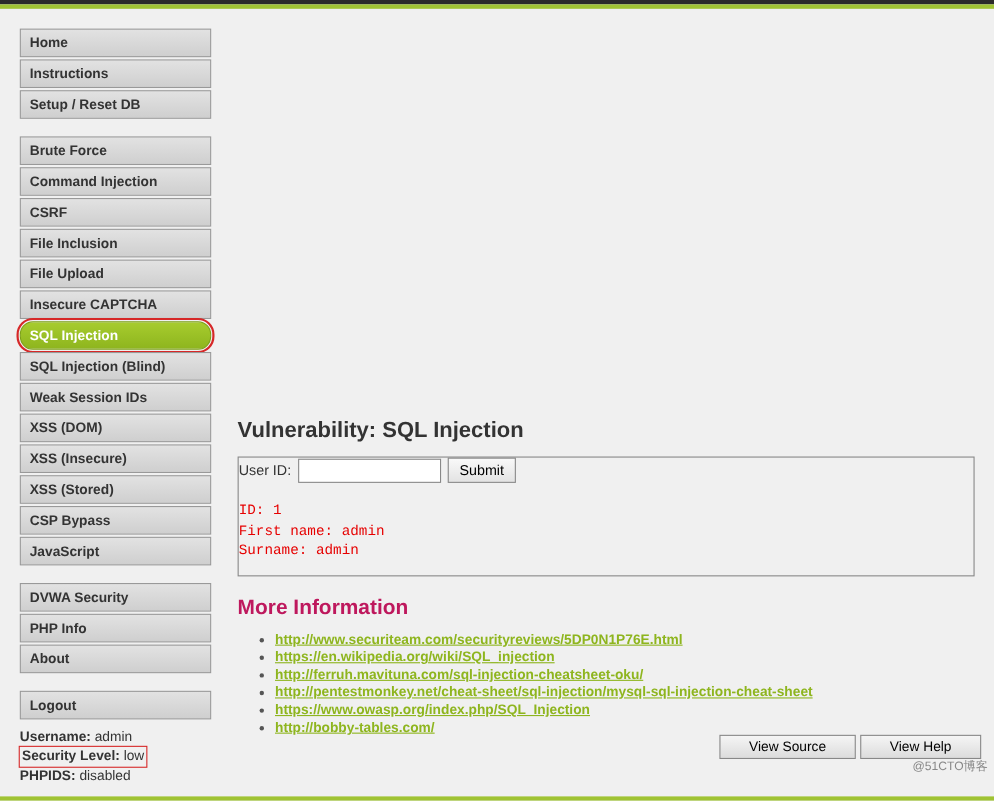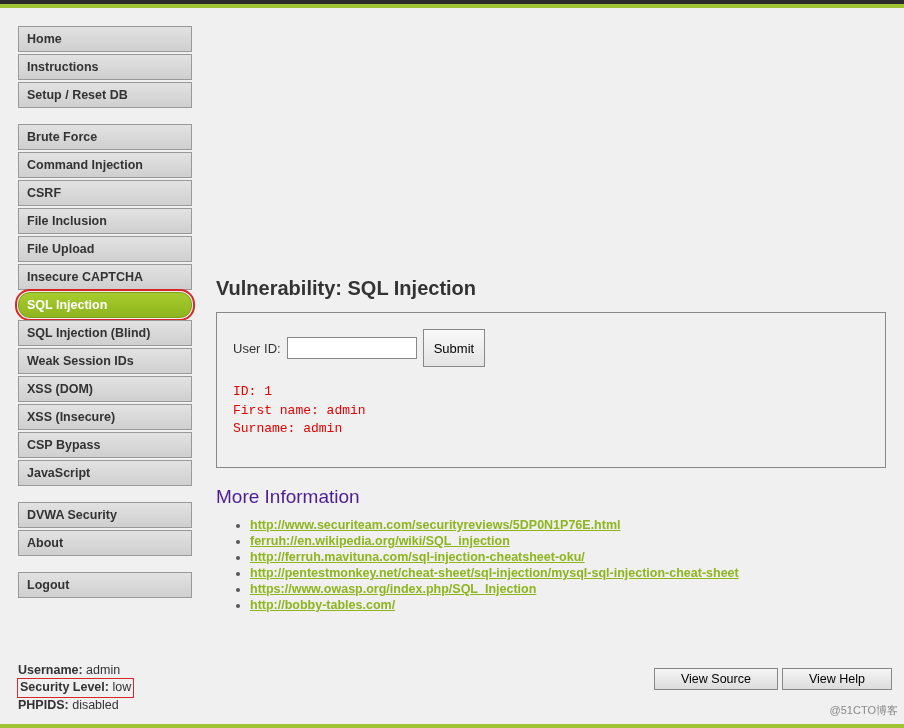--- a/index.html
+++ b/index.html
@@ -68,21 +68,20 @@
     min-width: 0;
   }
   h1 {
     font-size: 20px;
     font-weight: bold;
     color: #333;
     margin: 0 0 12px 0;
   }
   .vuln-box {
     border: 1px solid #888;
-    padding: 16px;
     background: #f0f0f0;
     margin-bottom: 18px;
   }
   .form-row {
     display: flex;
     align-items: center;
     gap: 6px;
     margin-bottom: 16px;
   }
   .form-label {
@@ -97,33 +96,33 @@
     height: 22px;
     width: 130px;
   }
   .submit-btn {
     font-family: inherit;
     font-size: 13px;
     padding: 2px 10px;
     background: linear-gradient(#f9f9f9, #e3e3e3);
     border: 1px solid #888;
     cursor: pointer;
-    height: 38px;
+    height: 23px;
   }
   .output {
     font-family: "Courier New", monospace;
     font-size: 13px;
     color: #e60000;
     white-space: pre;
     line-height: 1.4;
   }
   h2 {
     font-size: 19px;
-    font-weight: normal;
-    color: #4c1d95;
+    font-weight: bold;
+    color: #be185d;
     margin: 0 0 10px 0;
   }
   .info-list {
     margin: 0;
     padding-left: 34px;
   }
   .info-list li {
     margin-bottom: 2px;
     font-size: 12.5px;
     color: #555;
@@ -164,21 +163,21 @@
   }
   .bottom-green {
     position: absolute;
     left: 0; right: 0; bottom: 0;
     height: 4px;
     background: #a0c334;
   }
   .watermark {
     position: absolute;
     right: 6px;
-    bottom: 10px;
+    bottom: 24px;
     font-size: 11px;
     color: #888;
   }
 </style>
 </head>
 <body>
 
 <div class="top-bar-dark"></div>
 <div class="top-bar-green"></div>
 
@@ -194,25 +193,27 @@
         <a class="menu-item">Command Injection</a>
         <a class="menu-item">CSRF</a>
         <a class="menu-item">File Inclusion</a>
         <a class="menu-item">File Upload</a>
         <a class="menu-item">Insecure CAPTCHA</a>
         <a class="menu-item active highlight-box">SQL Injection</a>
         <a class="menu-item">SQL Injection (Blind)</a>
         <a class="menu-item">Weak Session IDs</a>
         <a class="menu-item">XSS (DOM)</a>
         <a class="menu-item">XSS (Insecure)</a>
+        <a class="menu-item">XSS (Stored)</a>
         <a class="menu-item">CSP Bypass</a>
         <a class="menu-item">JavaScript</a>
       </div>
     <div class="menu-group" id="group-meta">
         <a class="menu-item">DVWA Security</a>
+        <a class="menu-item">PHP Info</a>
         <a class="menu-item">About</a>
       </div>
     <div class="menu-group" id="group-logout">
         <a class="menu-item">Logout</a>
       </div>
   </nav>
 
   <main class="main">
     <h1>Vulnerability: SQL Injection</h1>
 
@@ -223,21 +224,21 @@
         <button class="submit-btn">Submit</button>
       </div>
       <pre class="output">ID: 1
 First name: admin
 Surname: admin</pre>
     </div>
 
     <h2>More Information</h2>
     <ul class="info-list" id="info-links">
         <li><a href="#">http://www.securiteam.com/securityreviews/5DP0N1P76E.html</a></li>
-        <li><a href="#">ferruh://en.wikipedia.org/wiki/SQL_injection</a></li>
+        <li><a href="#">https://en.wikipedia.org/wiki/SQL_injection</a></li>
         <li><a href="#">http://ferruh.mavituna.com/sql-injection-cheatsheet-oku/</a></li>
         <li><a href="#">http://pentestmonkey.net/cheat-sheet/sql-injection/mysql-sql-injection-cheat-sheet</a></li>
         <li><a href="#">https://www.owasp.org/index.php/SQL_Injection</a></li>
         <li><a href="#">http://bobby-tables.com/</a></li>
       </ul>
   </main>
 </div>
 
 <div class="footer">
   <div>

